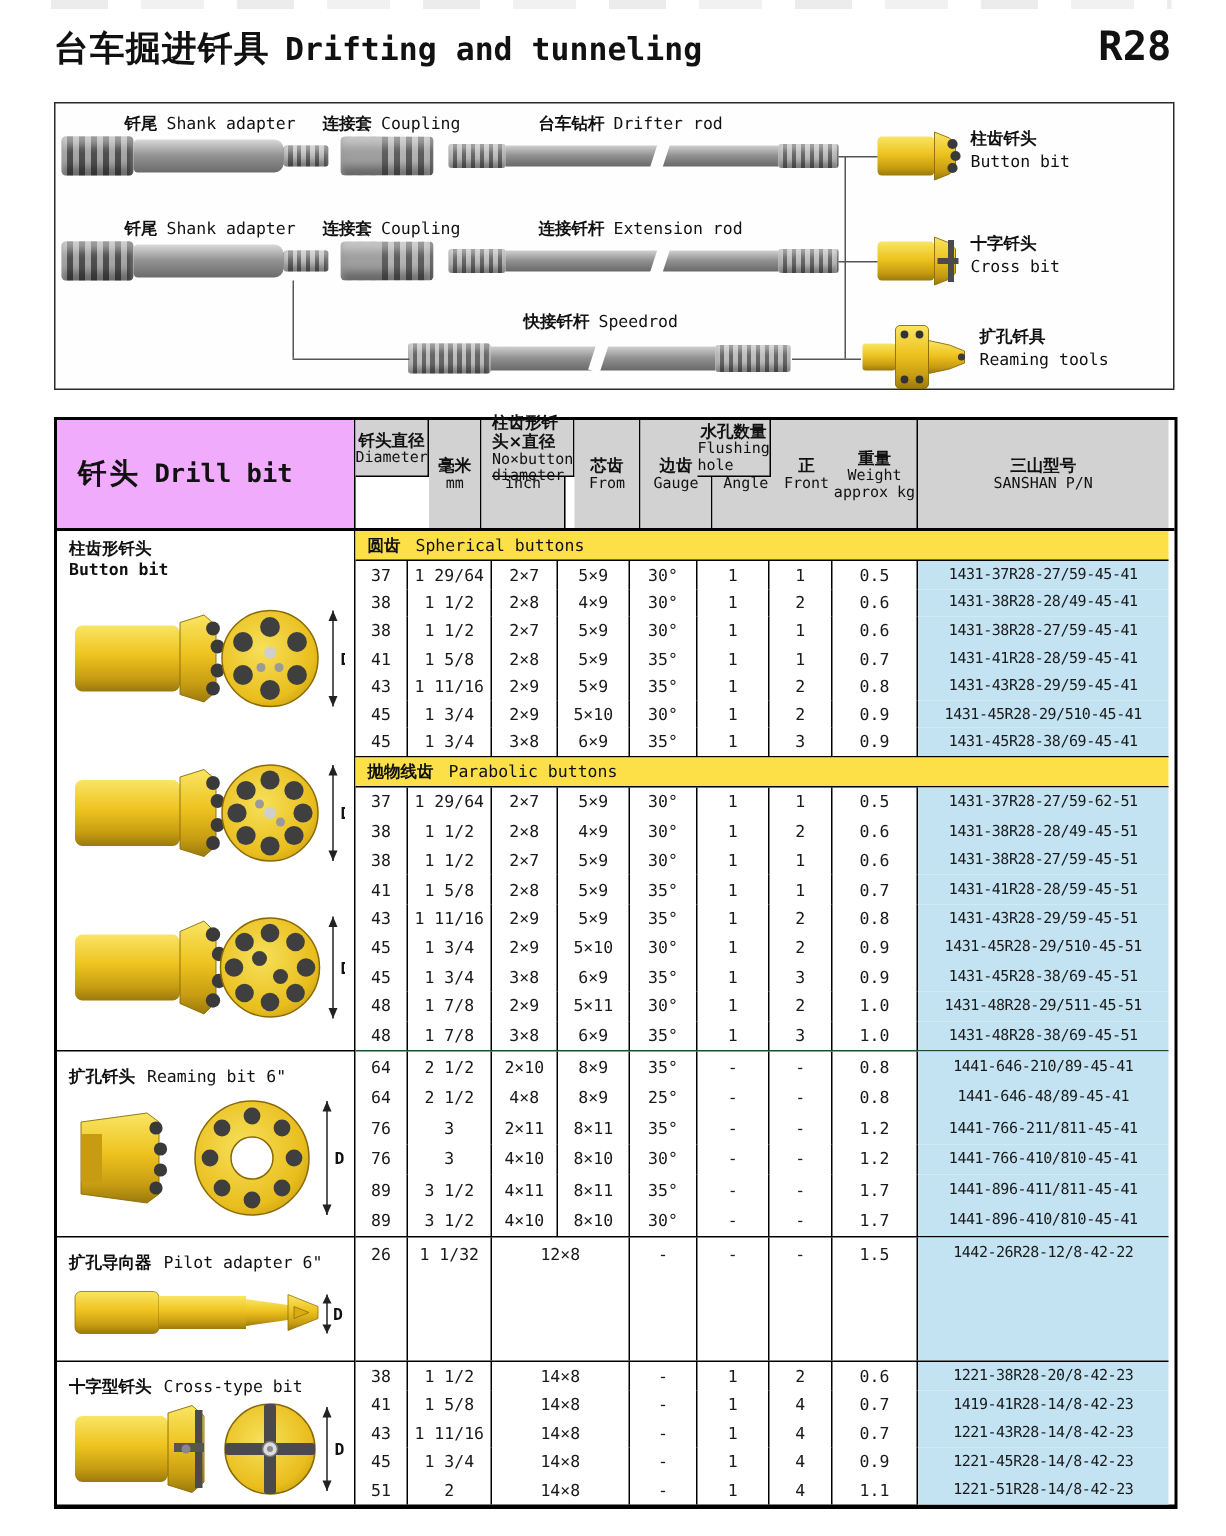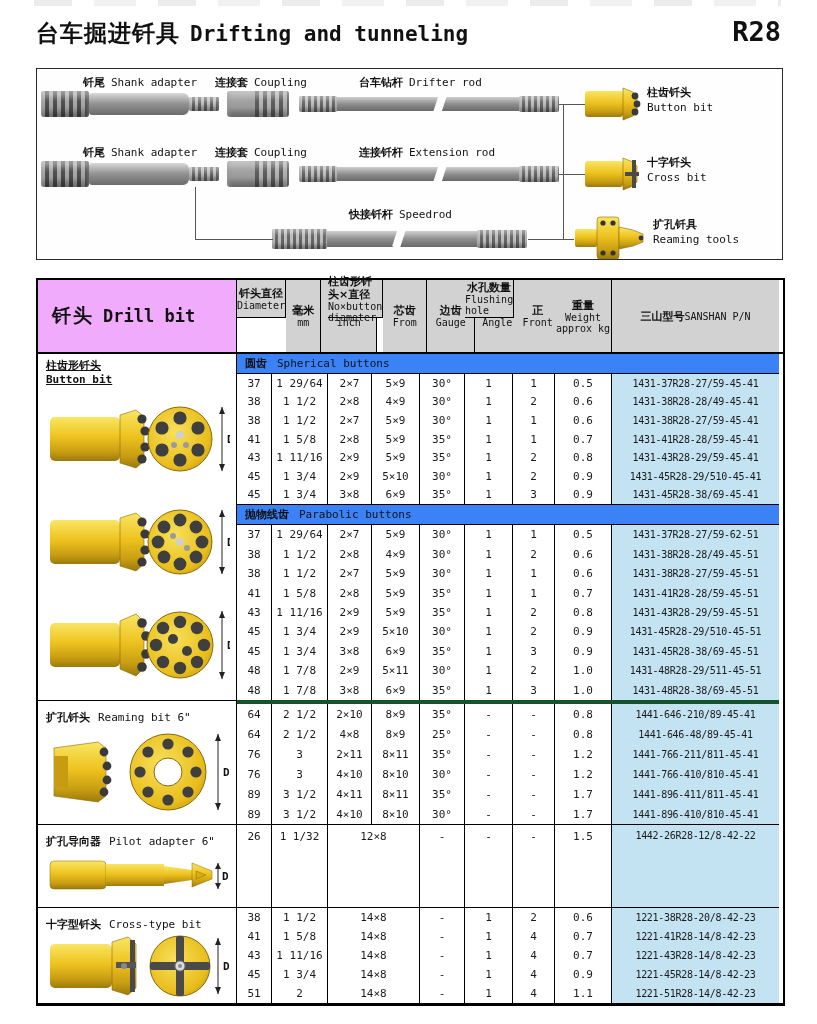--- a/index.html
+++ b/index.html
@@ -38,40 +38,40 @@
   .th-drill .zh{font-size:19px;font-weight:bold;letter-spacing:2px;}
   .th-drill .en{font-size:17px;font-weight:bold;margin-left:9px;font-family:"DejaVu Sans Mono",monospace;}
   .tg{display:flex;flex-direction:row;box-sizing:border-box;}
   .tg-top{height:38px;border-bottom:1px solid #000;border-right:1px solid #000;background:#d2d2d2;
           display:flex;flex-direction:column;align-items:center;justify-content:center;box-sizing:border-box;}
   .tg-bot{display:flex;flex:1;}
   .hzh{font-size:11px;font-weight:bold;line-height:13px;}
   .hen{font-size:10px;line-height:11px;font-family:"DejaVu Sans Mono",monospace;}
   .sub{border-right:1px solid #000;background:#d2d2d2;display:flex;flex-direction:column;align-items:center;justify-content:center;box-sizing:border-box;}
   .th-weight{width:57px;border-right:1px solid #000;background:#d2d2d2;display:flex;flex-direction:column;align-items:center;justify-content:center;box-sizing:border-box;}
-  .th-pn{width:167px;background:#d2d2d2;display:flex;flex-direction:row;align-items:center;justify-content:center;box-sizing:border-box;}
+  .th-pn{width:167px;background:#d2d2d2;display:flex;flex-direction:column;align-items:center;justify-content:center;box-sizing:border-box;}
   .tbody{display:flex;}
   .leftcol{width:199px;border-right:1px solid #000;display:flex;flex-direction:column;box-sizing:border-box;}
   .lg{box-sizing:border-box;padding:5px 8px;display:flex;flex-direction:column;overflow:hidden;}
-  .lg0{height:346px;text-decoration:underline;}
+  .lg0{height:346px;}
   .lg1{height:124px;border-top:1px solid #000;}
   .lg2{height:83px;border-top:1px solid #000;}
   .lg3{height:96px;border-top:1px solid #000;}
   .lp-zh{font-size:11px;font-weight:bold;line-height:14px;}
   .lp-en{font-size:11px;font-weight:bold;font-family:"DejaVu Sans Mono",monospace;line-height:14px;}
   .lp-inline .lp-en{display:inline;margin-left:8px;font-weight:normal;}
   .ill{margin:auto;}
   .datacol{width:542px;display:flex;flex-direction:column;box-sizing:border-box;}
   .sect{display:flex;flex-direction:column;box-sizing:border-box;}
   .s0{height:150px;}
   .s1{height:196px;border-top:1px solid #000;}
-  .s2{height:124px;border-top:4px solid #14532d;align-items:flex-end;}
+  .s2{height:124px;border-top:1px solid #14532d;align-items:flex-end;}
   .s3{height:83px;border-top:1px solid #000;}
   .s4{height:96px;border-top:1px solid #000;}
-  .sect-head{height:20px;border-bottom:1px solid #000;display:flex;align-items:center;padding-left:8px;box-sizing:border-box;background:#3b82f6;}
+  .sect-head{height:20px;border-bottom:1px solid #000;display:flex;align-items:center;padding-left:8px;box-sizing:border-box;background:#fde047;}
   .sect-head .zh{font-size:11px;font-weight:bold;}
   .sect-head .en{font-size:11px;margin-left:10px;font-family:"DejaVu Sans Mono",monospace;}
   .rows{flex:1;display:flex;flex-direction:column;}
   .row{flex:1;display:flex;}
   .cell{display:flex;align-items:center;justify-content:center;border-right:1px solid #000;box-sizing:border-box;
         font-family:"DejaVu Sans Mono",monospace;font-size:11px;color:#1a1a1a;}
   .c0{width:35px;}.c1{width:56px;}.c2{width:44px;}.c3{width:48px;}.c4{width:45px;}
   .c5{width:48px;}.c6{width:42px;}.c7{width:57px;}
   .c8{width:167px;border-right:none;}
   .c23{width:92px;}
@@ -682,21 +682,21 @@
                 <div class="cell c8 pn">1221-38R28-20/8-42-23</div>
               </div>
               <div class="row">
                 <div class="cell c0">41</div>
                 <div class="cell c1">1 5/8</div>
                 <div class="cell c23">14×8</div>
                 <div class="cell c4">-</div>
                 <div class="cell c5">1</div>
                 <div class="cell c6">4</div>
                 <div class="cell c7">0.7</div>
-                <div class="cell c8 pn">1221-41R28-14/8-42-23</div>
+                <div class="cell c8 pn">1419-41R28-14/8-42-23</div>
               </div>
               <div class="row">
                 <div class="cell c0">43</div>
                 <div class="cell c1">1 11/16</div>
                 <div class="cell c23">14×8</div>
                 <div class="cell c4">-</div>
                 <div class="cell c5">1</div>
                 <div class="cell c6">4</div>
                 <div class="cell c7">0.7</div>
                 <div class="cell c8 pn">1221-43R28-14/8-42-23</div>

